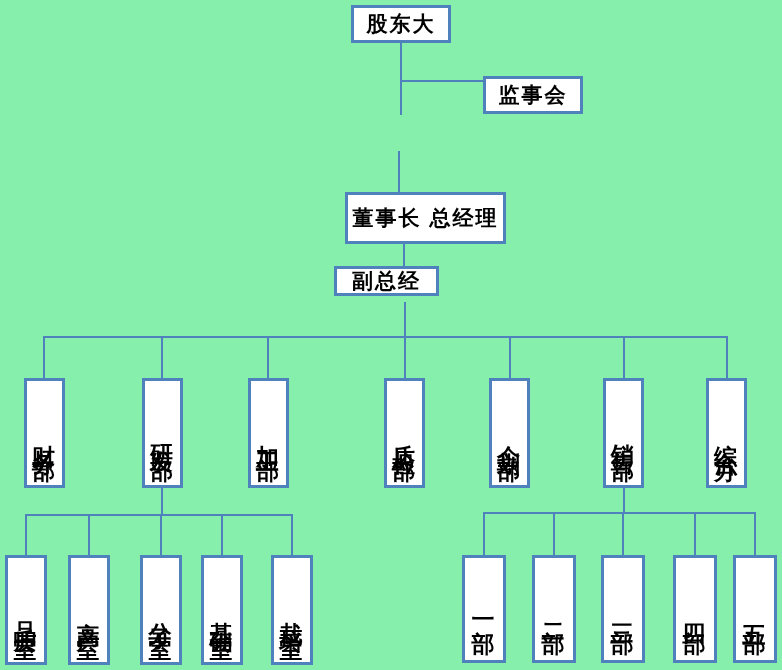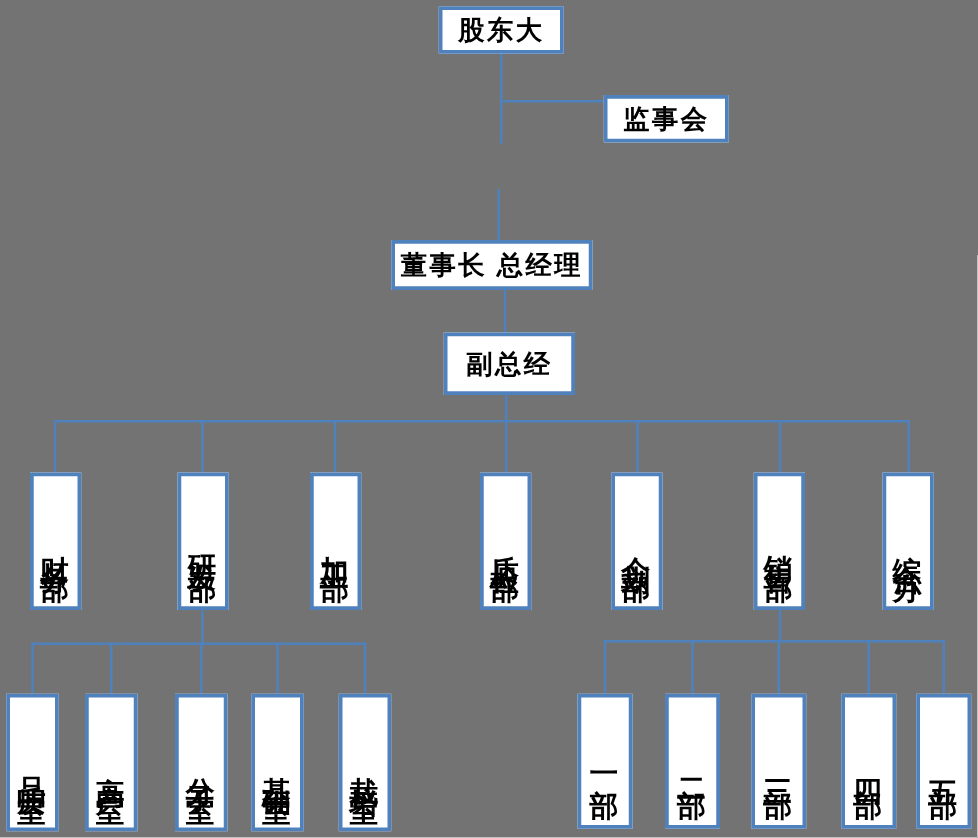--- a/index.html
+++ b/index.html
@@ -1,19 +1,19 @@
 <!DOCTYPE html>
 <html><head>
 <meta charset="utf-8">
 <style>
   html,body{margin:0;padding:0;background:#ffffff;}
   #canvas{
     position:relative;
     width:782px;height:670px;
-    background:#737373;
+    background:#86efac;
     font-family:"Liberation Sans",sans-serif;
     color:#000;
     overflow:hidden;
   }
   .line{position:absolute;background:#4f81bd;}
   .line.h{height:2px;}
   .line.v{width:2px;}
   .box{
     position:absolute;
     box-sizing:border-box;
@@ -72,24 +72,24 @@
   <div class="line v" style="left:622px;top:512px;height:43px"></div>
   <div class="line v" style="left:694px;top:512px;height:43px"></div>
   <div class="line v" style="left:754px;top:512px;height:43px"></div>
 
   <div class="box hz" style="left:351px;top:5px;width:100px;height:38px">
     <span>股东大</span>
   </div>
   <div class="box hz" style="left:483px;top:76px;width:100px;height:38px">
     <span>监事会</span>
   </div>
-  <div class="box hz" style="left:313px;top:192px;width:161px;height:40px">
+  <div class="box hz" style="left:345px;top:192px;width:161px;height:52px">
     <span>董事长 总经理</span>
   </div>
-  <div class="box hz" style="left:355px;top:266px;width:105px;height:50px">
+  <div class="box hz" style="left:334px;top:266px;width:105px;height:30px">
     <span>副总经</span>
   </div>
 
   <div class="box vt" style="left:24px;top:378px;width:41px;height:110px">
     <span>财务部</span>
   </div>
   <div class="box vt" style="left:142px;top:378px;width:41px;height:110px">
     <span>研发部</span>
   </div>
   <div class="box vt" style="left:248px;top:378px;width:41px;height:110px">

